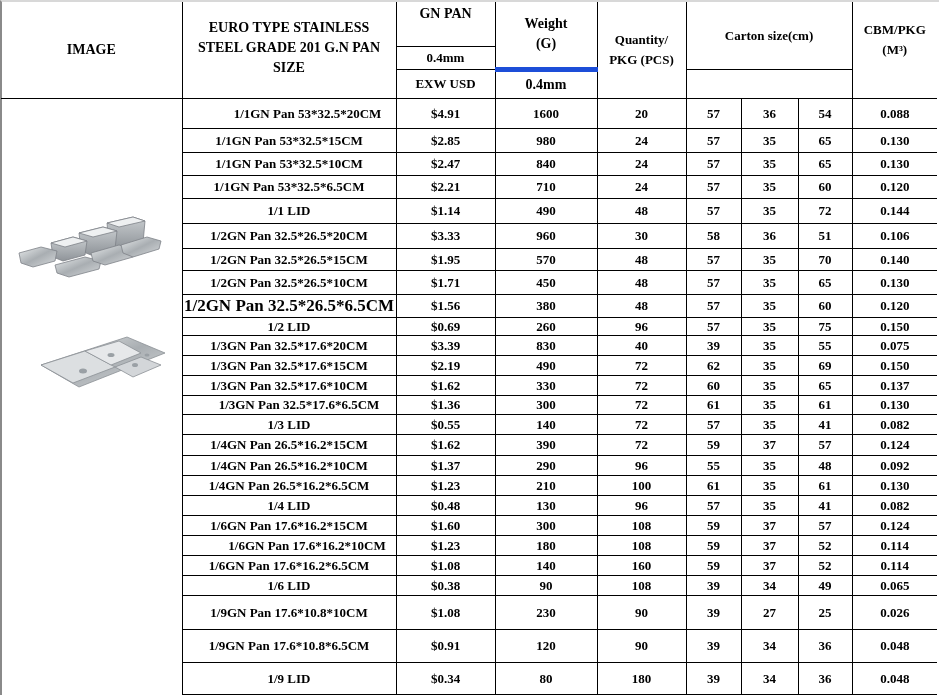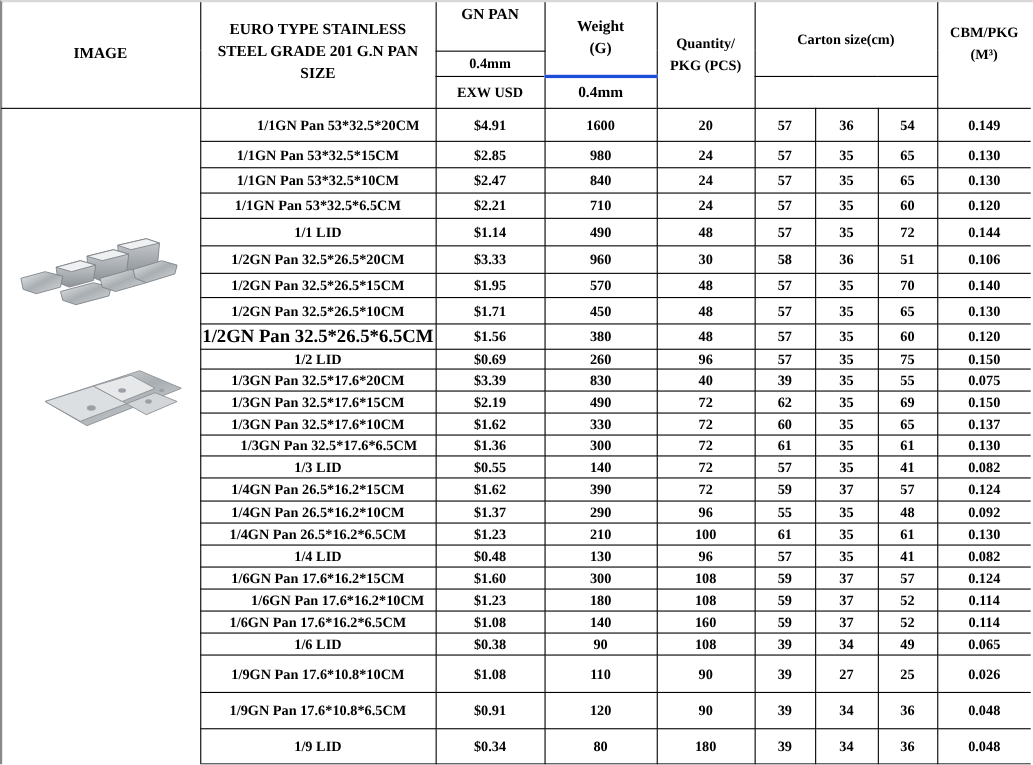--- a/index.html
+++ b/index.html
@@ -34,21 +34,21 @@
     <col style="width:54px">
     <col style="width:85px">
   </colgroup>
   <thead>
     <tr style="height:44px">
       <th rowspan="3" class="hdr-image">IMAGE</th>
       <th rowspan="3" class="top-noborder">
         <div style="padding:0 6px; line-height:20px; margin-top:-4px;">EURO TYPE STAINLESS STEEL GRADE 201 G.N PAN SIZE</div>
       </th>
       <th class="top-noborder" style="vertical-align:top; padding-top:4px;">GN PAN</th>
-      <th rowspan="2" class="top-noborder" style="border-bottom:3px solid #1d4ed8;margin-top:32px;">
+      <th rowspan="2" class="top-noborder" style="border-bottom:5px solid #1d4ed8;margin-top:32px;">
         <div style="line-height:20px;">Weight</div>
         <div style="line-height:20px;">(G)</div>
       </th>
       <th rowspan="3" class="top-noborder">
         <div style="line-height:20px; font-size:13px;">Quantity/</div>
         <div style="line-height:20px; font-size:13px;">PKG (PCS)</div>
       </th>
       <th colspan="3" rowspan="2" class="top-noborder" style="font-size:13px;">Carton size(cm)</th>
       <th rowspan="3" class="top-noborder right-noborder" style="vertical-align:top; padding-top:18px;">
         <div style="line-height:20px; font-size:13px;">CBM/PKG</div>
@@ -107,21 +107,21 @@
           </g>
         </svg>
         </td>
         <td style="font-size: 13px; padding-left: 37px;">1/1GN Pan 53*32.5*20CM</td>
         <td>$4.91</td>
         <td>1600</td>
         <td>20</td>
         <td>57</td>
         <td>36</td>
         <td>54</td>
-        <td class="right-noborder">0.149</td>
+        <td class="right-noborder">0.088</td>
       </tr>
       <tr style="height: 24px;">
         <td style="font-size: 13px;">1/1GN Pan 53*32.5*15CM</td>
         <td>$2.85</td>
         <td>980</td>
         <td>24</td>
         <td>57</td>
         <td>35</td>
         <td>65</td>
         <td class="right-noborder">0.130</td>
@@ -332,21 +332,21 @@
         <td>90</td>
         <td>108</td>
         <td>39</td>
         <td>34</td>
         <td>49</td>
         <td class="right-noborder">0.065</td>
       </tr>
       <tr style="height: 34px;">
         <td style="font-size: 13px;">1/9GN Pan 17.6*10.8*10CM</td>
         <td>$1.08</td>
-        <td>110</td>
+        <td>230</td>
         <td>90</td>
         <td>39</td>
         <td>27</td>
         <td>25</td>
         <td class="right-noborder">0.026</td>
       </tr>
       <tr style="height: 33px;">
         <td style="font-size: 13px;">1/9GN Pan 17.6*10.8*6.5CM</td>
         <td>$0.91</td>
         <td>120</td>

